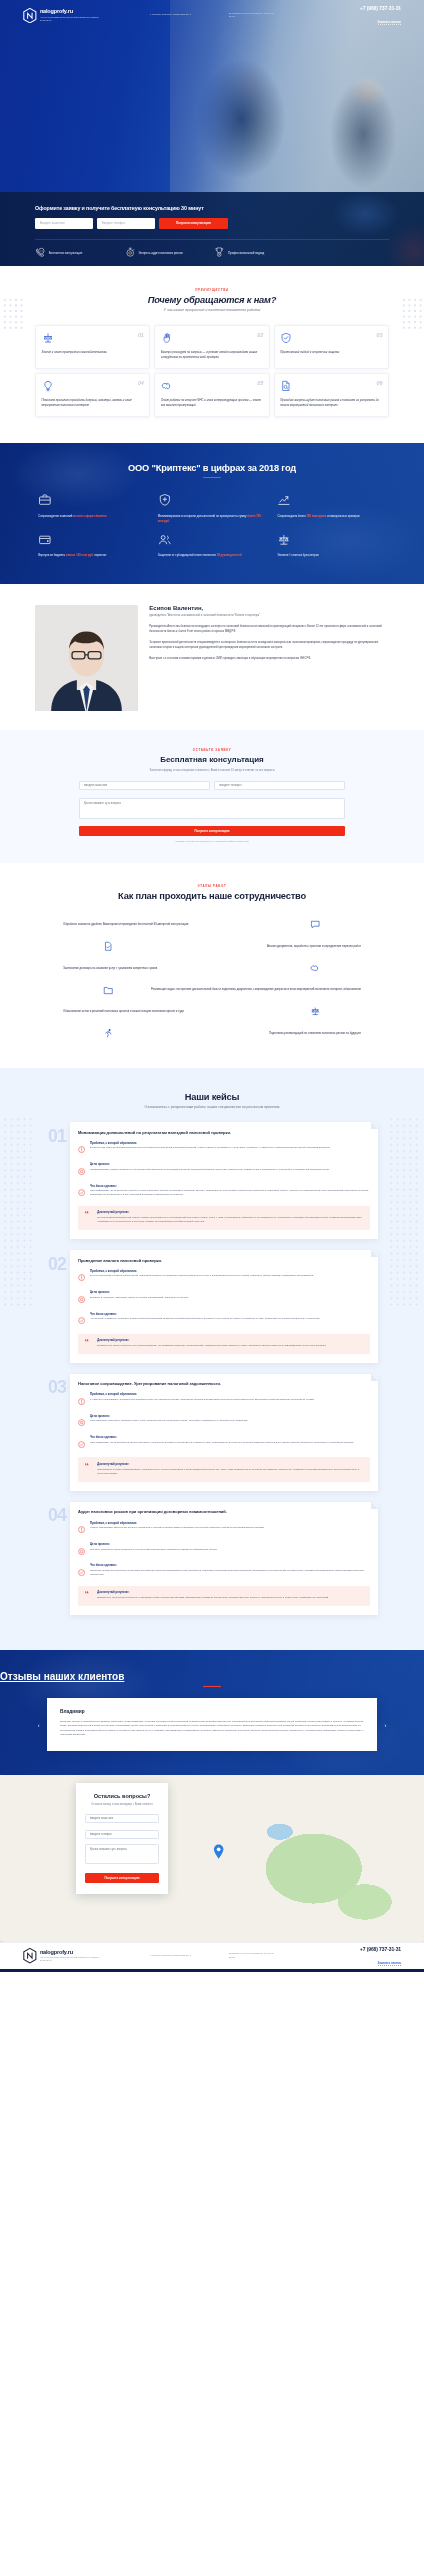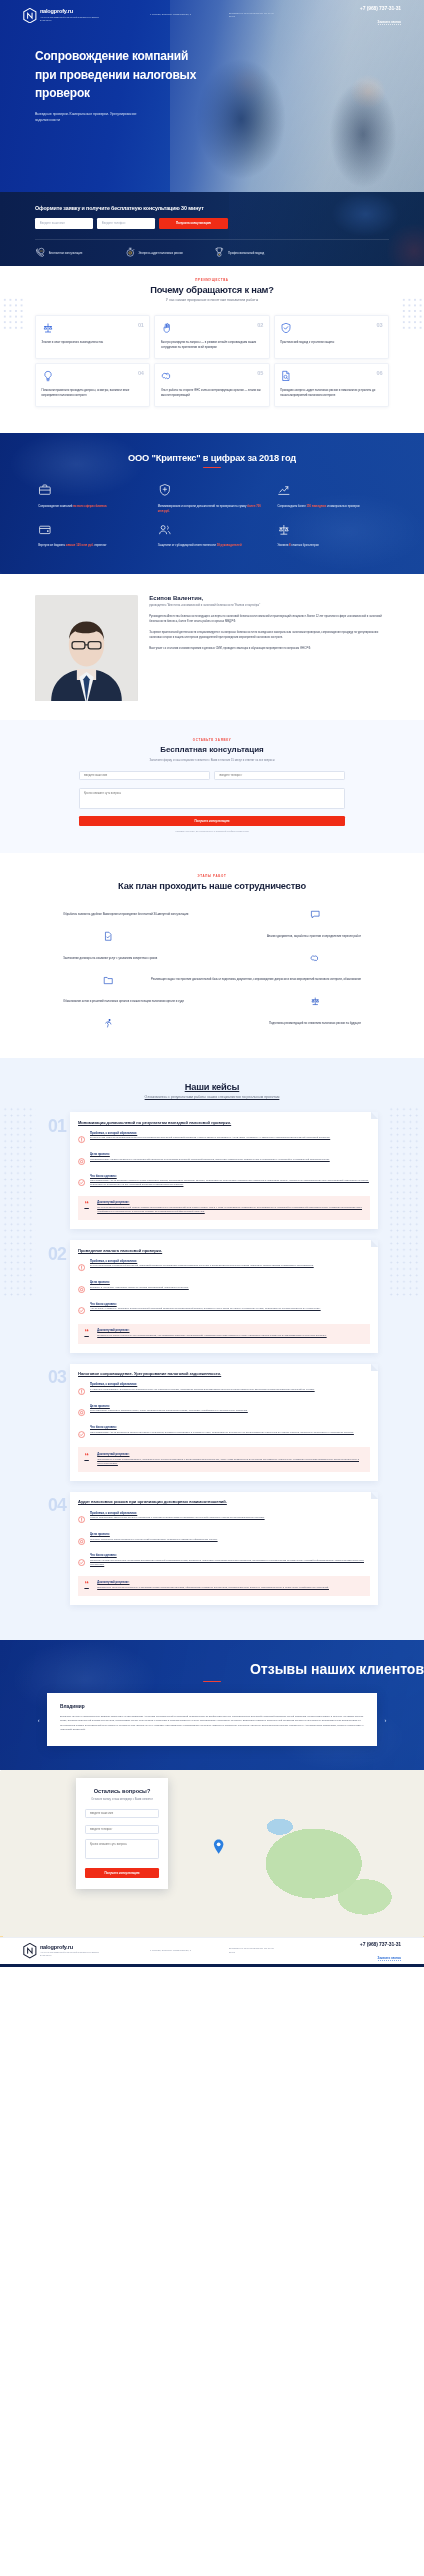--- a/index.html
+++ b/index.html
@@ -94,21 +94,21 @@
   }
   .cta-feats {
     display: flex; gap: 31px; margin-top: 10.5px; padding-top: 7.2px;
     border-top: 0.8px solid rgba(255,255,255,.12);
   }
   .feat { display: flex; align-items: center; gap: 3.2px; }
   .feat svg { flex: 0 0 auto; }
   .feat span { font-size: 2.8px; color: #e6eefc; line-height: 1.5; width: 45px; }
 
   
-  .adv { position: relative; background: #fff; padding: 12px 0 26px; overflow: hidden; }
+  .adv { position: relative; background: #fff; padding: 22px 0 26px; overflow: hidden; font-style: italic; }
   .dots-l, .dots-r {
     position: absolute; top: 31px; width: 21px; height: 32px; opacity: .5;
     background-image: radial-gradient(#b9c7e8 0.7px, transparent 0.8px);
     background-size: 5.6px 5.6px;
   }
   .dots-l { left: 2.4px; } .dots-r { right: 2.4px; }
   .adv-grid {
     display: grid; grid-template-columns: repeat(3,1fr); gap: 4px;
     width: 354px; margin: 13px auto 0;
   }
@@ -178,21 +178,21 @@
   .steps { background: #fff; padding: 21px 0 24px; position: relative; overflow: hidden; }
   .steps-list { width: 298px; margin: 13px auto 0; }
   .step { display: flex; align-items: center; gap: 9.7px; padding: 5.6px 0; }
   .step .s-tx { flex: 1; font-size: 2.8px; line-height: 1.7; color: #2b3349; }
   .step.r { flex-direction: row-reverse; }
   .step.r .s-tx { text-align: right; }
   .s-ic { width: 17.7px; flex: 0 0 17.7px; display: flex; justify-content: center; }
   .s-mid { width: 27px; flex: 0 0 27px; }
 
   
-  .cases { background: #eef4fd; padding: 21px 7px 24px; position: relative; overflow: hidden; text-decoration: underline; }
+  .cases { background: #eef4fd; padding: 21px 7px 24px; position: relative; overflow: hidden; }
   .cases-dots-l, .cases-dots-r {
     position: absolute; width: 34px; height: 193px; top: 48px; opacity: .55;
     background-image: radial-gradient(#bdcbe8 0.8px, transparent 1px); background-size: 6.4px 6.4px;
   }
   .cases-dots-l { left: 1.6px; } .cases-dots-r { right: 1.6px; }
   .case-wrap { position: relative; width: 354px; margin: 13px auto 0; }
   .case { position: relative; margin-bottom: 11.3px; }
   .case-num {
     position: absolute; left: 13px; top: 3.2px; font-size: 17.7px; font-weight: 700;
     color: #ccdbf4; letter-spacing: -0.8px; z-index: 1;
@@ -224,21 +224,21 @@
     background:
       linear-gradient(100deg, rgba(12,44,128,.93) 0%, rgba(16,56,146,.9) 40%, rgba(22,70,158,.85) 100%),
       linear-gradient(150deg,#123b9e,#1d58bd 60%,#0f3690);
   }
   .reviews::before {
     content:""; position: absolute; inset: 0; opacity: .4;
     background:
       radial-gradient(ellipse 105px 56px at 20% 30%, rgba(160,200,245,.3), rgba(0,0,0,0) 70%),
       radial-gradient(ellipse 97px 48px at 80% 75%, rgba(120,170,235,.28), rgba(0,0,0,0) 70%);
   }
-  .rv-h { position: relative; z-index: 3; font-size: 14px; font-weight: 700; color: #fff; text-align: right; }
+  .rv-h { position: relative; z-index: 3; font-size: 10px; font-weight: 700; color: #fff; text-align: left; text-decoration: underline; }
   .rv-stage { position: relative; z-index: 3; width: 354px; margin: 11.3px auto 0; display: flex; align-items: center; gap: 4.8px; }
   .rv-arrow { width: 7.2px; text-align: center; color: #cfe0fa; font-size: 5.6px; cursor: pointer; user-select: none; }
   .rv-card { flex: 1; background: #fff; padding: 10.5px 13px 13px; box-shadow: 0 2.4px 9.7px rgba(8,30,80,.25); }
   .rv-name { font-size: 4.8px; font-weight: 700; color: #17203c; }
   .rv-text { font-size: 2.5px; color: #545c71; line-height: 1.85; margin-top: 5.6px; }
 
   
   .mapsec { position: relative; height: 167px; overflow: hidden; background: #eef3ea; }
   .map-bg {
     position: absolute; inset: 0;
@@ -299,26 +299,20 @@
       </div>
       <div class="hdr-col addr">г. Москва, площадь Семёновская, 7</div>
       <div class="hdr-col hours">Бесплатные консультации Пн-Пт 09:00 - 20:00</div>
       <div class="hdr-phone">
         <div class="num">+7 (968) 737-31-31</div>
         <div class="call">Заказать звонок</div>
       </div>
     </div>
   </div>
 
-  <div class="hero-body">
-    <div class="hero-body-in">
-      <h1 class="hero-h1">Сопровождение компаний при проведении налоговых проверок</h1>
-      <div class="hero-sub">Выездные проверки. Камеральные проверки. Урегулирование задолженности</div>
-    </div>
-  </div>
 </section>
 
 <section class="ctaband">
   <div class="cta-in">
     <div class="cta-h">Оформите заявку и получите бесплатную консультацию 30 минут</div>
     <div class="cta-form">
       <input type="text" placeholder="Введите ваше имя" style="">
       <input type="tel" placeholder="Введите телефон" style="">
       <button class="btn-red">Получить консультацию</button>
     </div>

